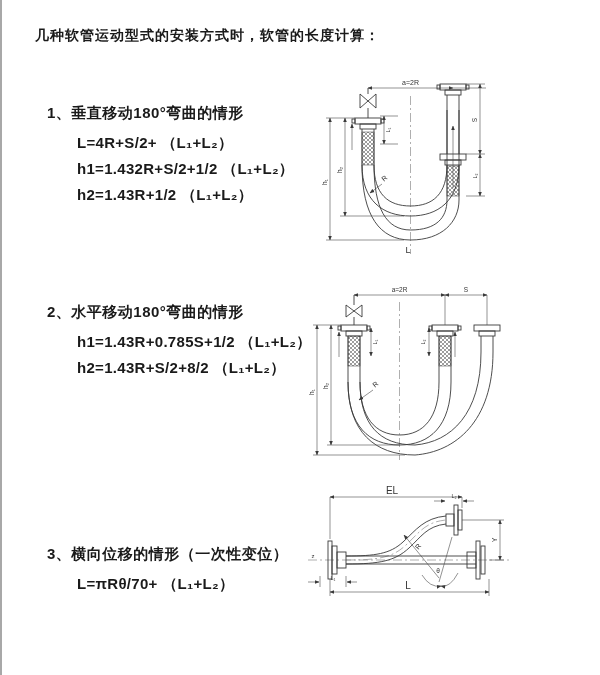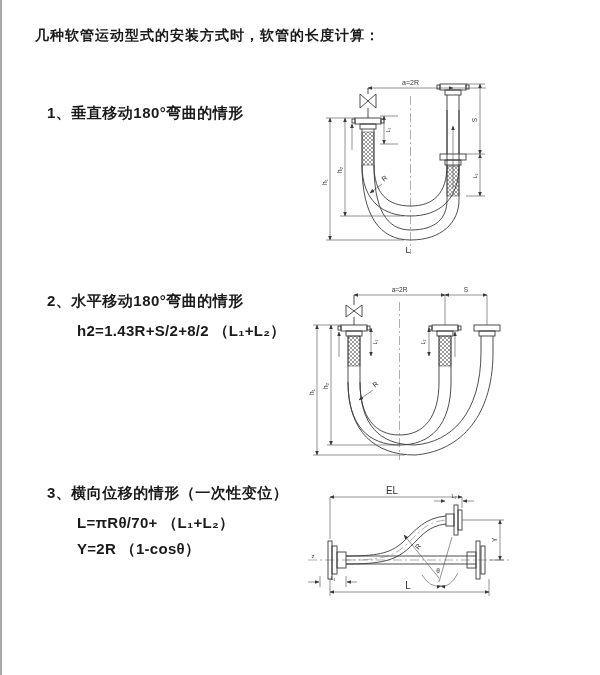--- a/index.html
+++ b/index.html
@@ -11,22 +11,22 @@
   }
   .doc-title {
     position:absolute; left:33px; top:27px;
     font-size:14px; font-weight:bold; letter-spacing:1px; white-space:nowrap;
   }
   .sec { position:absolute; left:45px; white-space:nowrap; }
   .sec-heading { font-size:15px; font-weight:bold; letter-spacing:0.5px; margin-bottom:7px; }
   .formulas { margin-left:30px; }
   .formula { font-size:15px; font-weight:bold; letter-spacing:0.3px; line-height:26px; }
   #sec1 { top:104px; }
-  #sec2 { top:292px; }
-  #sec3 { top:484px; }
+  #sec2 { top:303px; }
+  #sec3 { top:545px; }
   .dwg { position:absolute; }
   #dwg1 { left:316px; top:70px; }
   #dwg2 { left:303px; top:282px; }
   #dwg3 { left:298px; top:475px; }
   svg { display:block; }
   .ln  { stroke:#3a3a3a; stroke-width:0.9; fill:none; }
   .thin{ stroke:#4a4a4a; stroke-width:0.6; fill:none; }
   .cl  { stroke:#8c8c8c; stroke-width:0.7; fill:none; stroke-dasharray:9 3 2 3; }
   .dim { stroke:#4a4a4a; stroke-width:0.6; fill:none; }
   .hatch { stroke:#3a3a3a; stroke-width:0.5; }
@@ -34,34 +34,39 @@
 </style>
 </head>
 <body>
 
 <div class="page">
 
   <div class="doc-title">几种软管运动型式的安装方式时，软管的长度计算：</div>
 
   <div class="sec" id="sec1">
     <div class="sec-heading">1、垂直移动180°弯曲的情形</div>
+    <div class="formulas">
+      <div class="formula">L=4R+S/2+ （L₁+L₂）</div>
+      <div class="formula">h1=1.432R+S/2+1/2 （L₁+L₂）</div>
+      <div class="formula">h2=1.43R+1/2 （L₁+L₂）</div>
+    </div>
   </div>
 
   <div class="sec" id="sec2">
     <div class="sec-heading">2、水平移动180°弯曲的情形</div>
     <div class="formulas">
+      <div class="formula">h1=1.43R+0.785S+1/2 （L₁+L₂）</div>
       <div class="formula">h2=1.43R+S/2+8/2 （L₁+L₂）</div>
     </div>
   </div>
 
   <div class="sec" id="sec3">
     <div class="sec-heading">3、横向位移的情形（一次性变位）</div>
     <div class="formulas">
       <div class="formula">L=πRθ/70+ （L₁+L₂）</div>
-      <div class="formula">Y=2R （1-cosθ）</div>
     </div>
   </div>
 
   <div class="dwg" id="dwg1">
   <svg width="235" height="190" viewBox="0 0 235 190">
     <defs>
       <pattern id="br1" width="4" height="4" patternUnits="userSpaceOnUse">
         <path d="M0,4 L4,0 M0,0 L4,4" class="hatch"></path>
       </pattern>
       <marker id="a1" viewBox="0 0 10 10" refX="9" refY="5" markerWidth="8" markerHeight="8" orient="auto-start-reverse">

